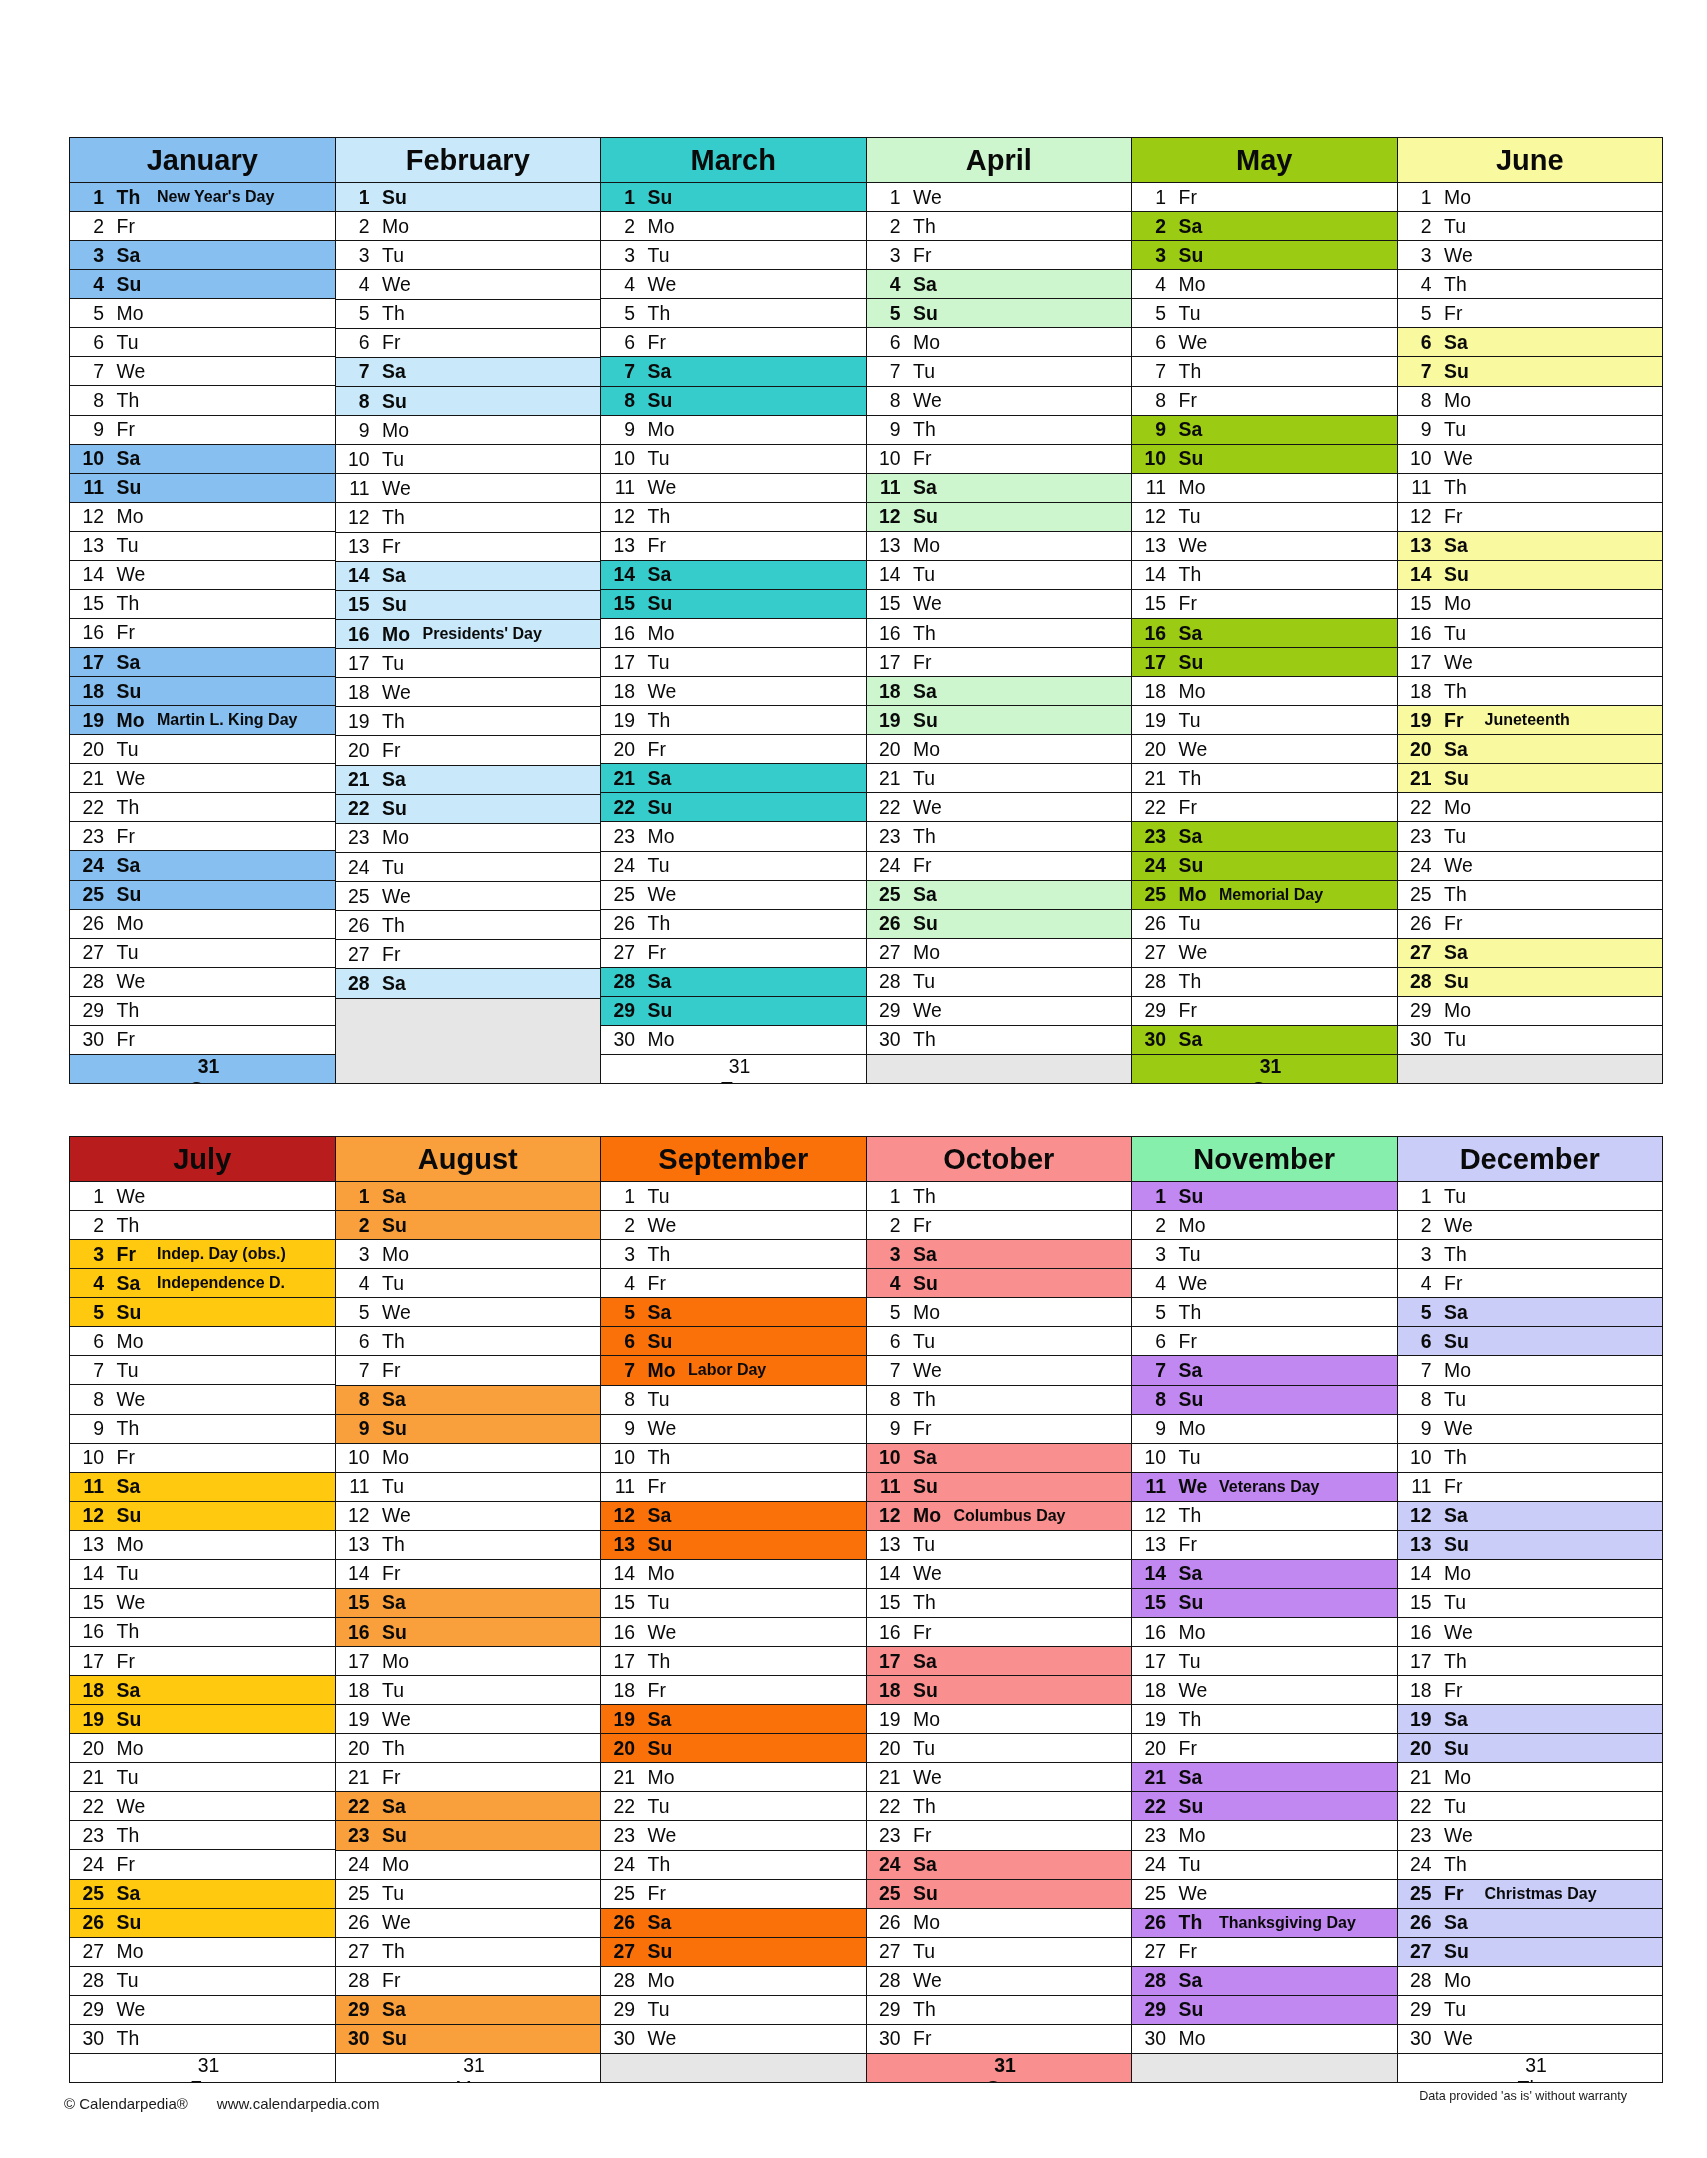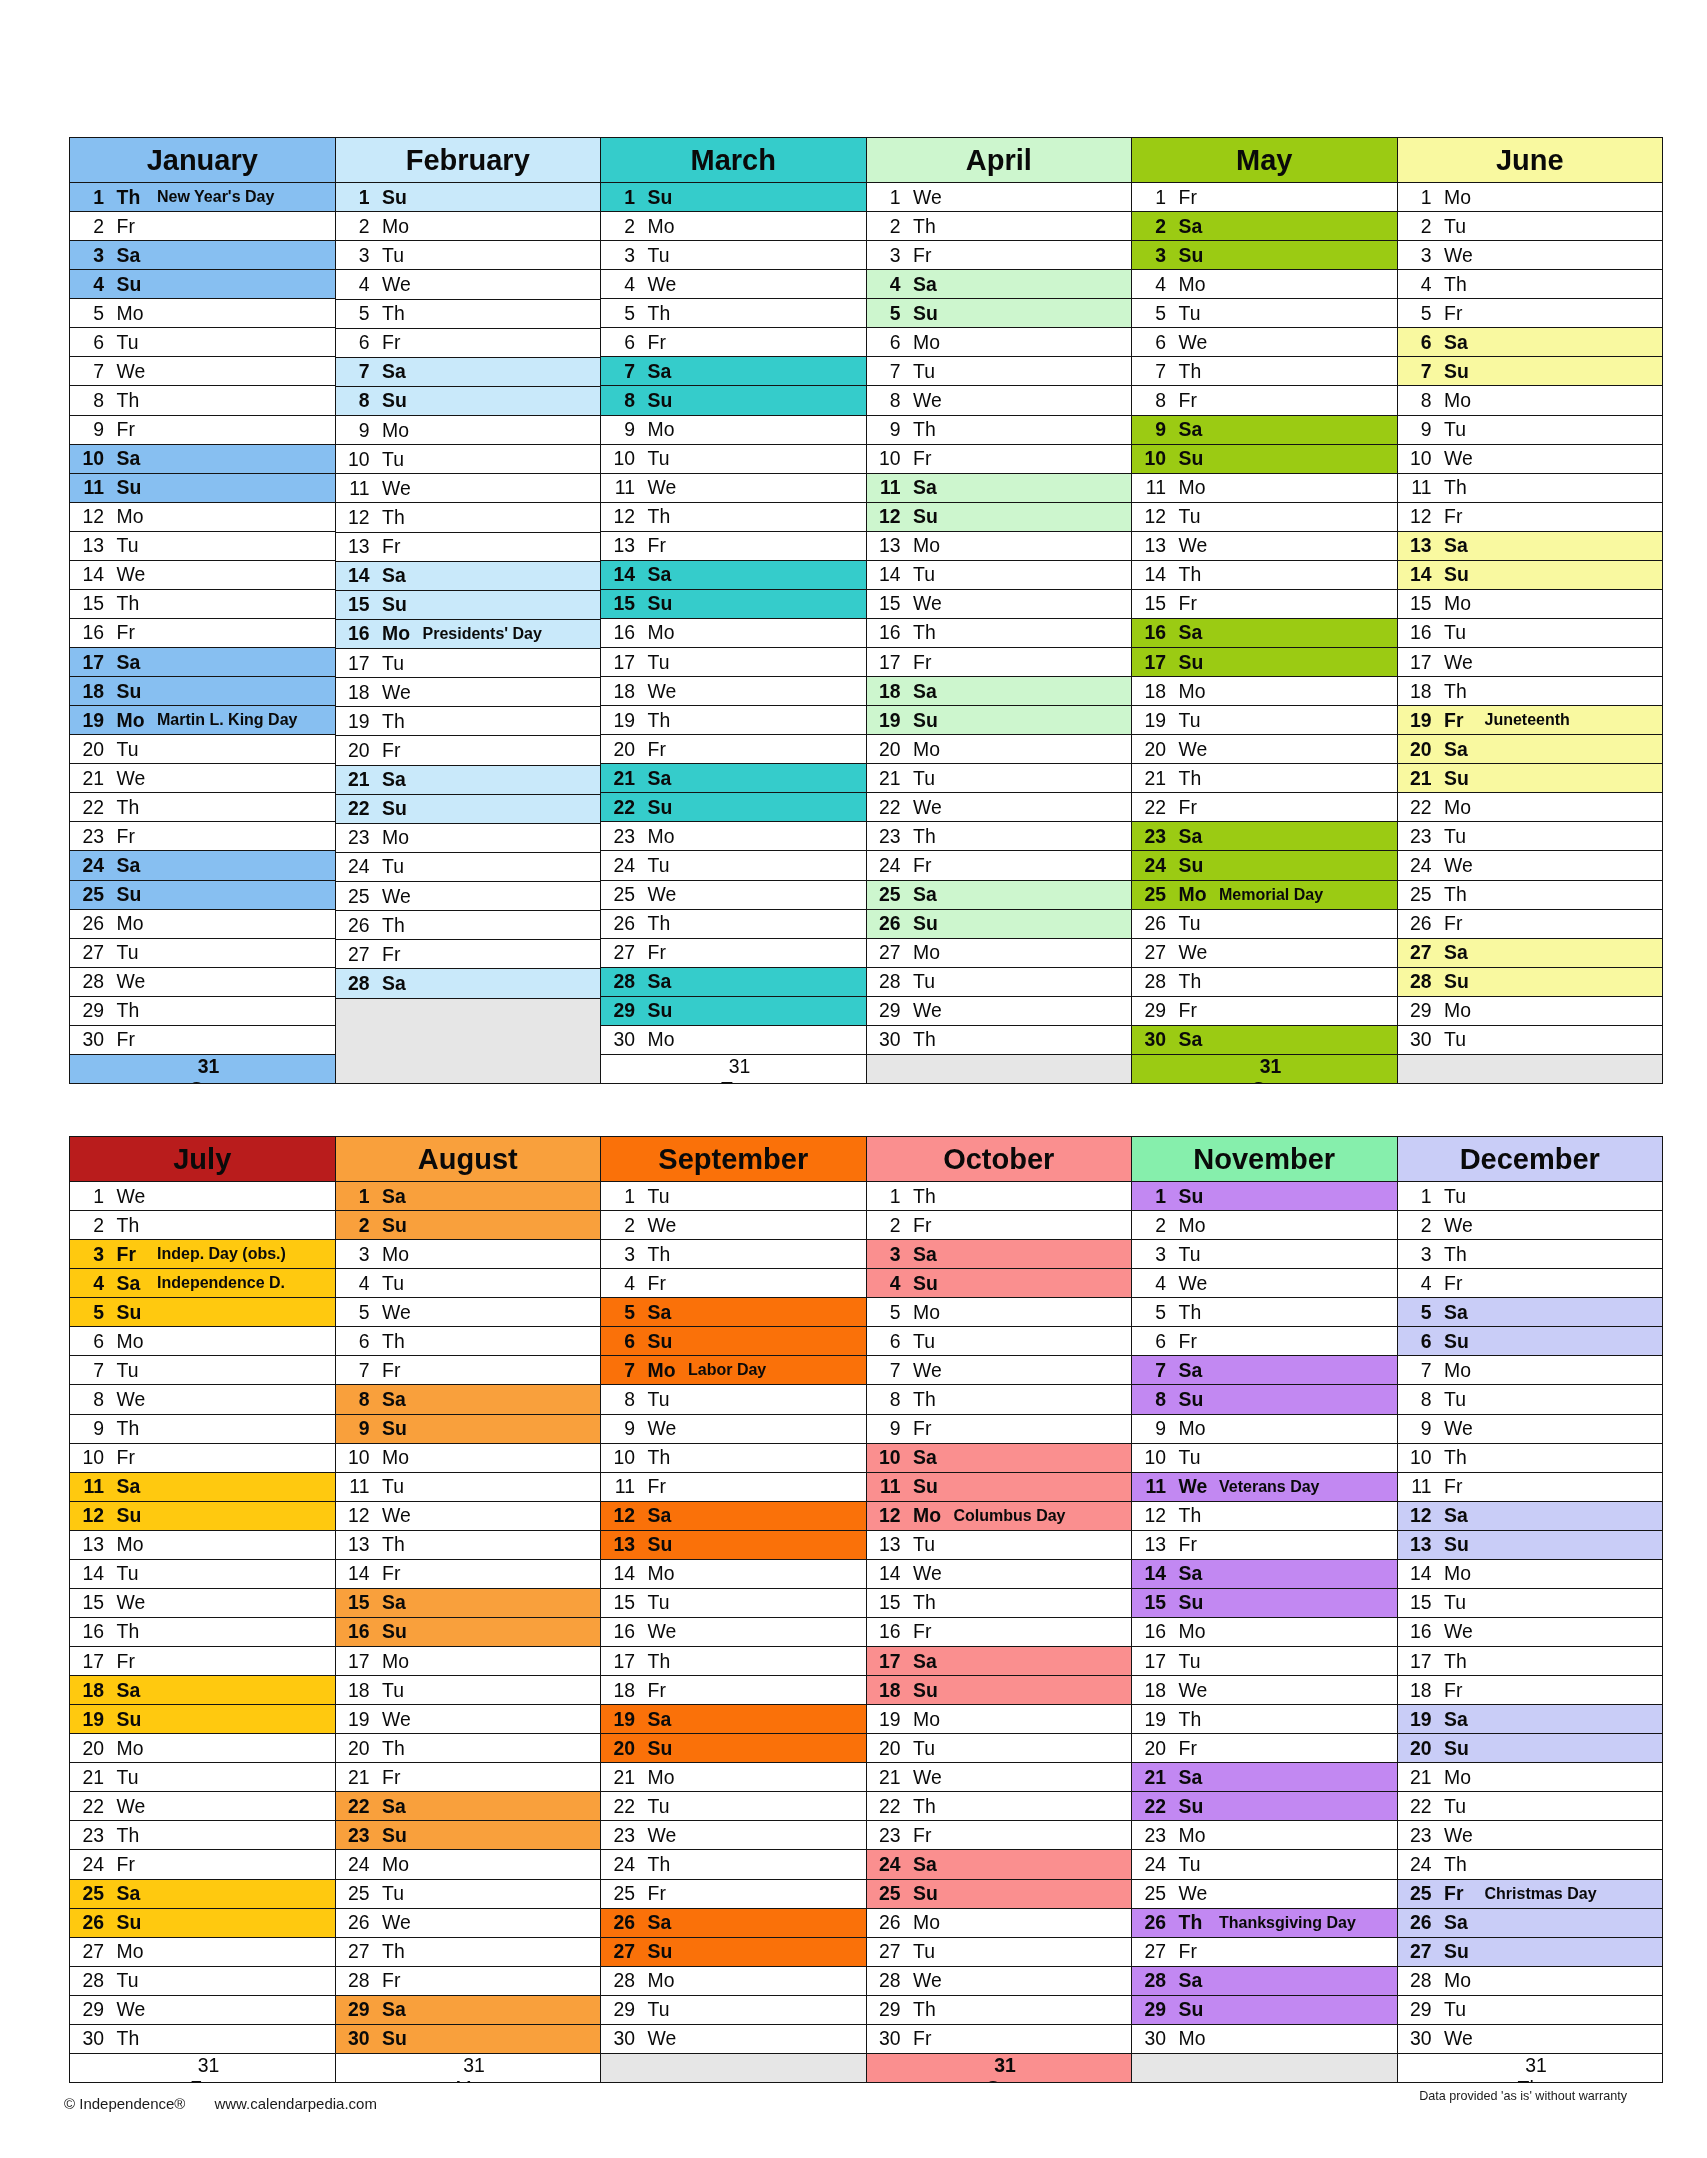--- a/index.html
+++ b/index.html
@@ -19,21 +19,21 @@
   .logo-line .red { color:#d40d0d; font-weight:bold; font-style:italic; }
   .logo-tagline { font-size:22px; color:#111; margin-top:1.7px; white-space:nowrap; }
   
   .cal-table {
     position:absolute; left:69px; width:1594px; height:947px;
     border:1.7px solid #141414; display:flex; box-sizing:border-box; background:#fff;
   }
   #table-jan-jun { top:137px; }
   #table-jul-dec { top:1136px; }
   .month { flex:1 1 0; min-width:0; display:flex; flex-direction:column; }
-  .month + .month { border-left:1.7px solid #141414; }
+  .month + .month { border-left:1.7px solid #141414;justify-content:flex-end; }
   .month-header {
     flex:none; height:44px; line-height:44px; border-bottom:1.7px solid #141414;
     text-align:center; font-weight:bold; font-size:29px; white-space:nowrap; overflow:hidden;
   }
   .day {
     flex:1 1 0; min-height:0; display:flex; align-items:center;
     border-bottom:1.7px solid #141414; background:#fff; overflow:hidden; white-space:nowrap;
   }
   .month > :last-child { border-bottom:none;flex-direction:column; }
   .day .n { flex:none; width:34px; text-align:right; font-size:19.4px; }
@@ -1565,18 +1565,18 @@
           <span class="w">We</span>
         </div>
         <div class="day">
           <span class="n">31</span>
           <span class="w">Th</span>
         </div>
       </div>
     </div>
 
   <div class="footer-left">
-    <span>© Independence®</span><span class="site">www.calendarpedia.com</span>
+    <span>© Calendarpedia®</span><span class="site">www.calendarpedia.com</span>
   </div>
   <div class="footer-right">Data provided 'as is' without warranty</div>
 
 </div>
 
 
 </body></html>

